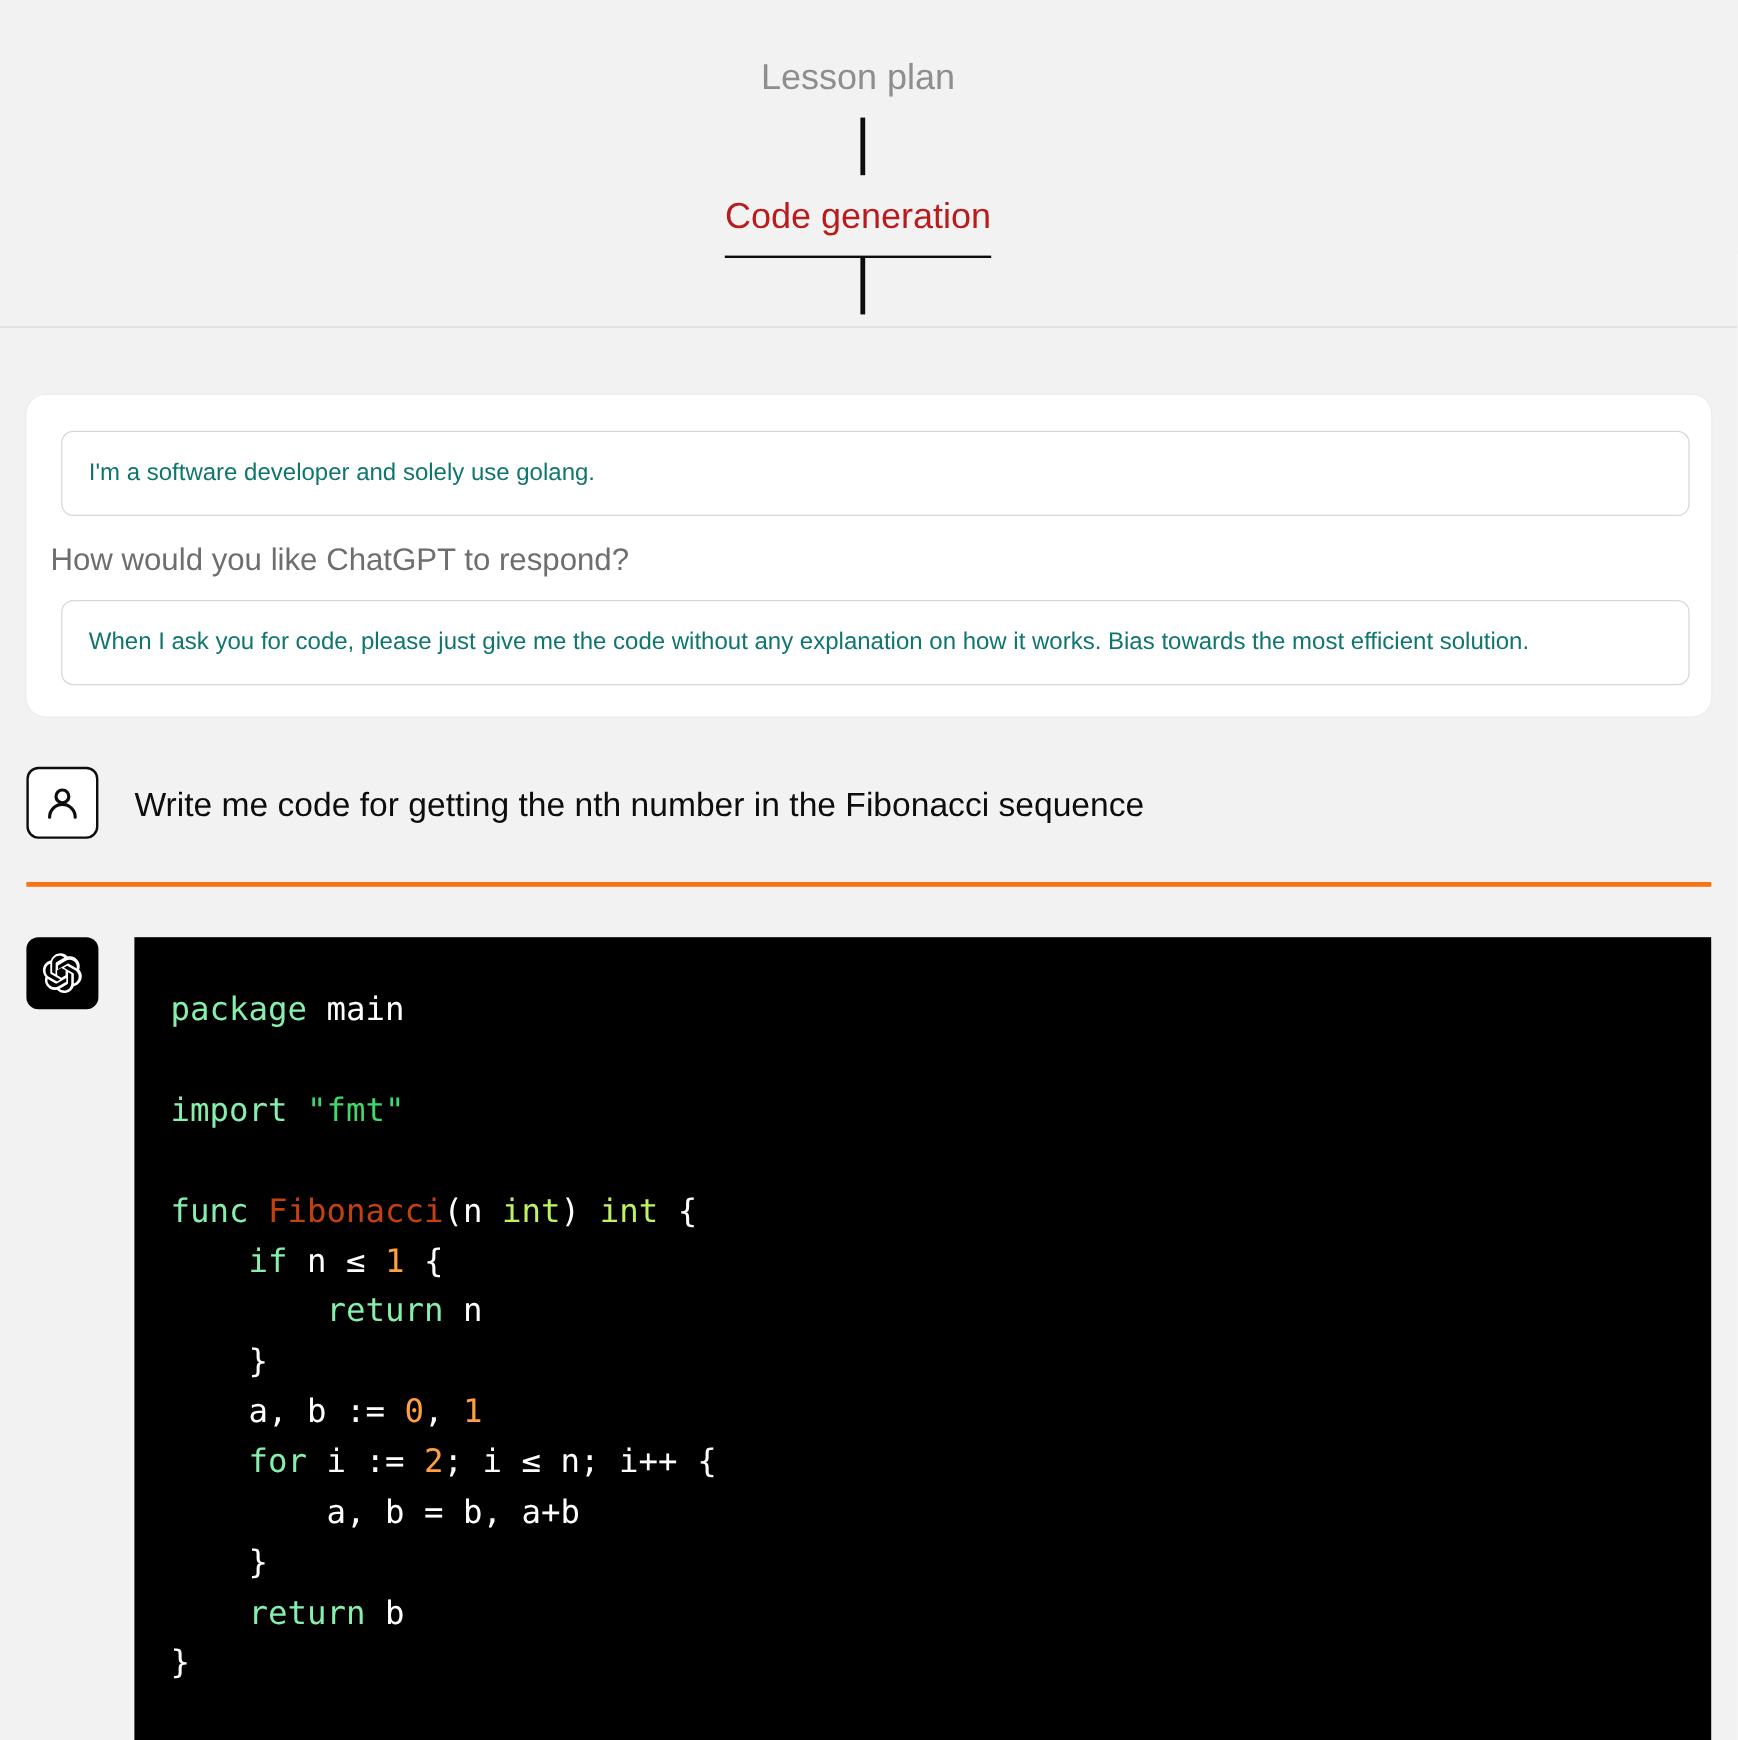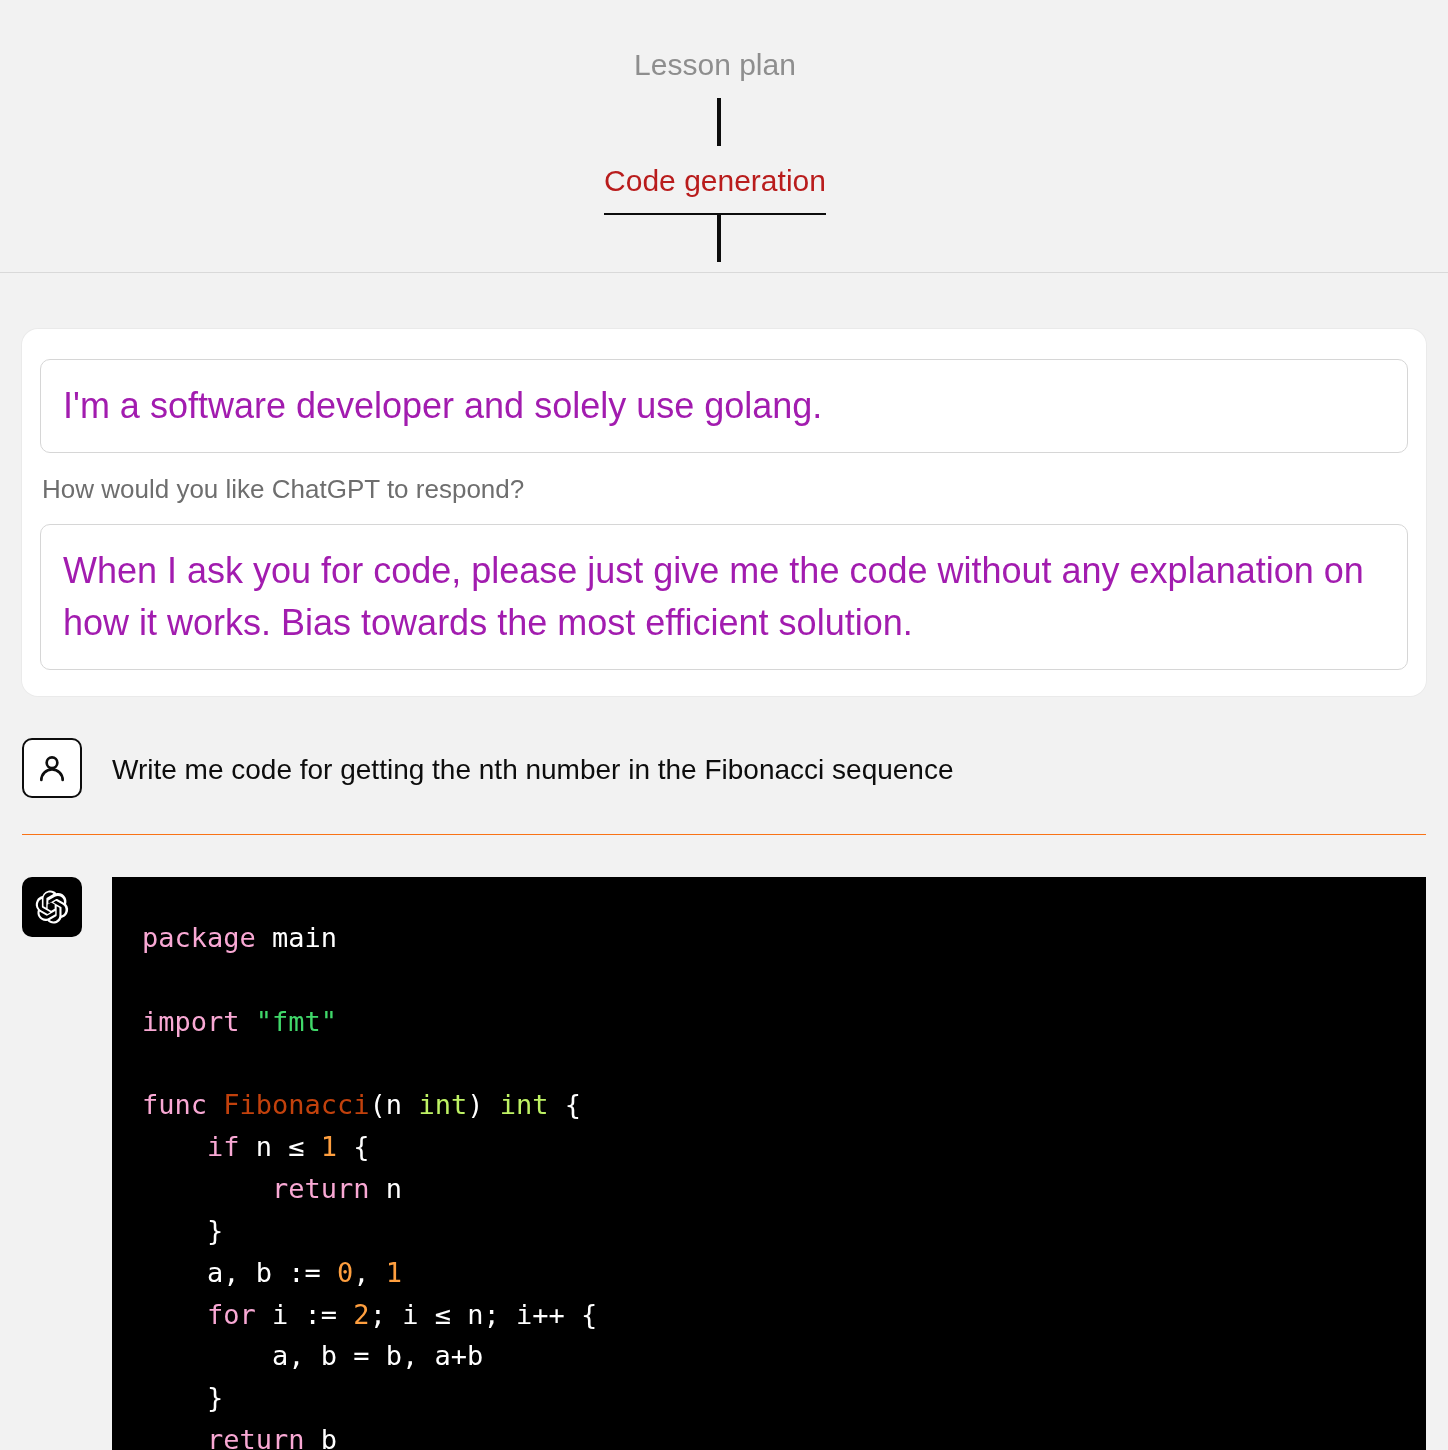--- a/index.html
+++ b/index.html
@@ -87,33 +87,34 @@
     .field-label {
       font-size: 26px;
       color: #6e6e6e;
       margin: 18px 2px 16px 2px;
       line-height: 1.4;
     }
     .field-box {
       border: 1.5px solid #d6d6d6;
       border-radius: 10px;
       padding: 20px 22px;
-      font-size: 36px;
-      color: #a21caf;
+      font-size: 20px;
+      color: #0f766e;
       line-height: 1.45;
       margin-bottom: 8px;
+      margin-left: 11px;
     }
     .conv {
       padding: 0 22px;
     }
     .msg {
       display: flex;
       gap: 30px;
       padding: 42px 0 36px 0;
-      border-bottom: 1px solid #f97316;
+      border-bottom: 4px solid #f97316;
     }
     .msg:last-child { border-bottom: none; }
     .avatar {
       width: 60px;
       height: 60px;
       flex-shrink: 0;
       border-radius: 10px;
       display: flex;
       align-items: center;
       justify-content: center;
@@ -135,21 +136,21 @@
       color: #fff;
       border-radius: 0;
       padding: 40px 30px;
       font-family: ui-monospace, SFMono-Regular, "SF Mono", Menlo, Consolas, monospace;
       font-size: 27px;
       line-height: 1.55;
       white-space: pre;
       flex: 1;
       overflow: hidden;
     }
-    .tok-kw   { color: #f9a8d4; }
+    .tok-kw   { color: #86efac; }
     .tok-fn   { color: #c2410c; }
     .tok-type { color: #bef264; }
     .tok-str  { color: #40d86a; }
     .tok-num  { color: #ff9f3f; }
     .tok-id   { color: #fff; }
   </style>
 </head>
 <body>
 
 <div class="page-wrap">

